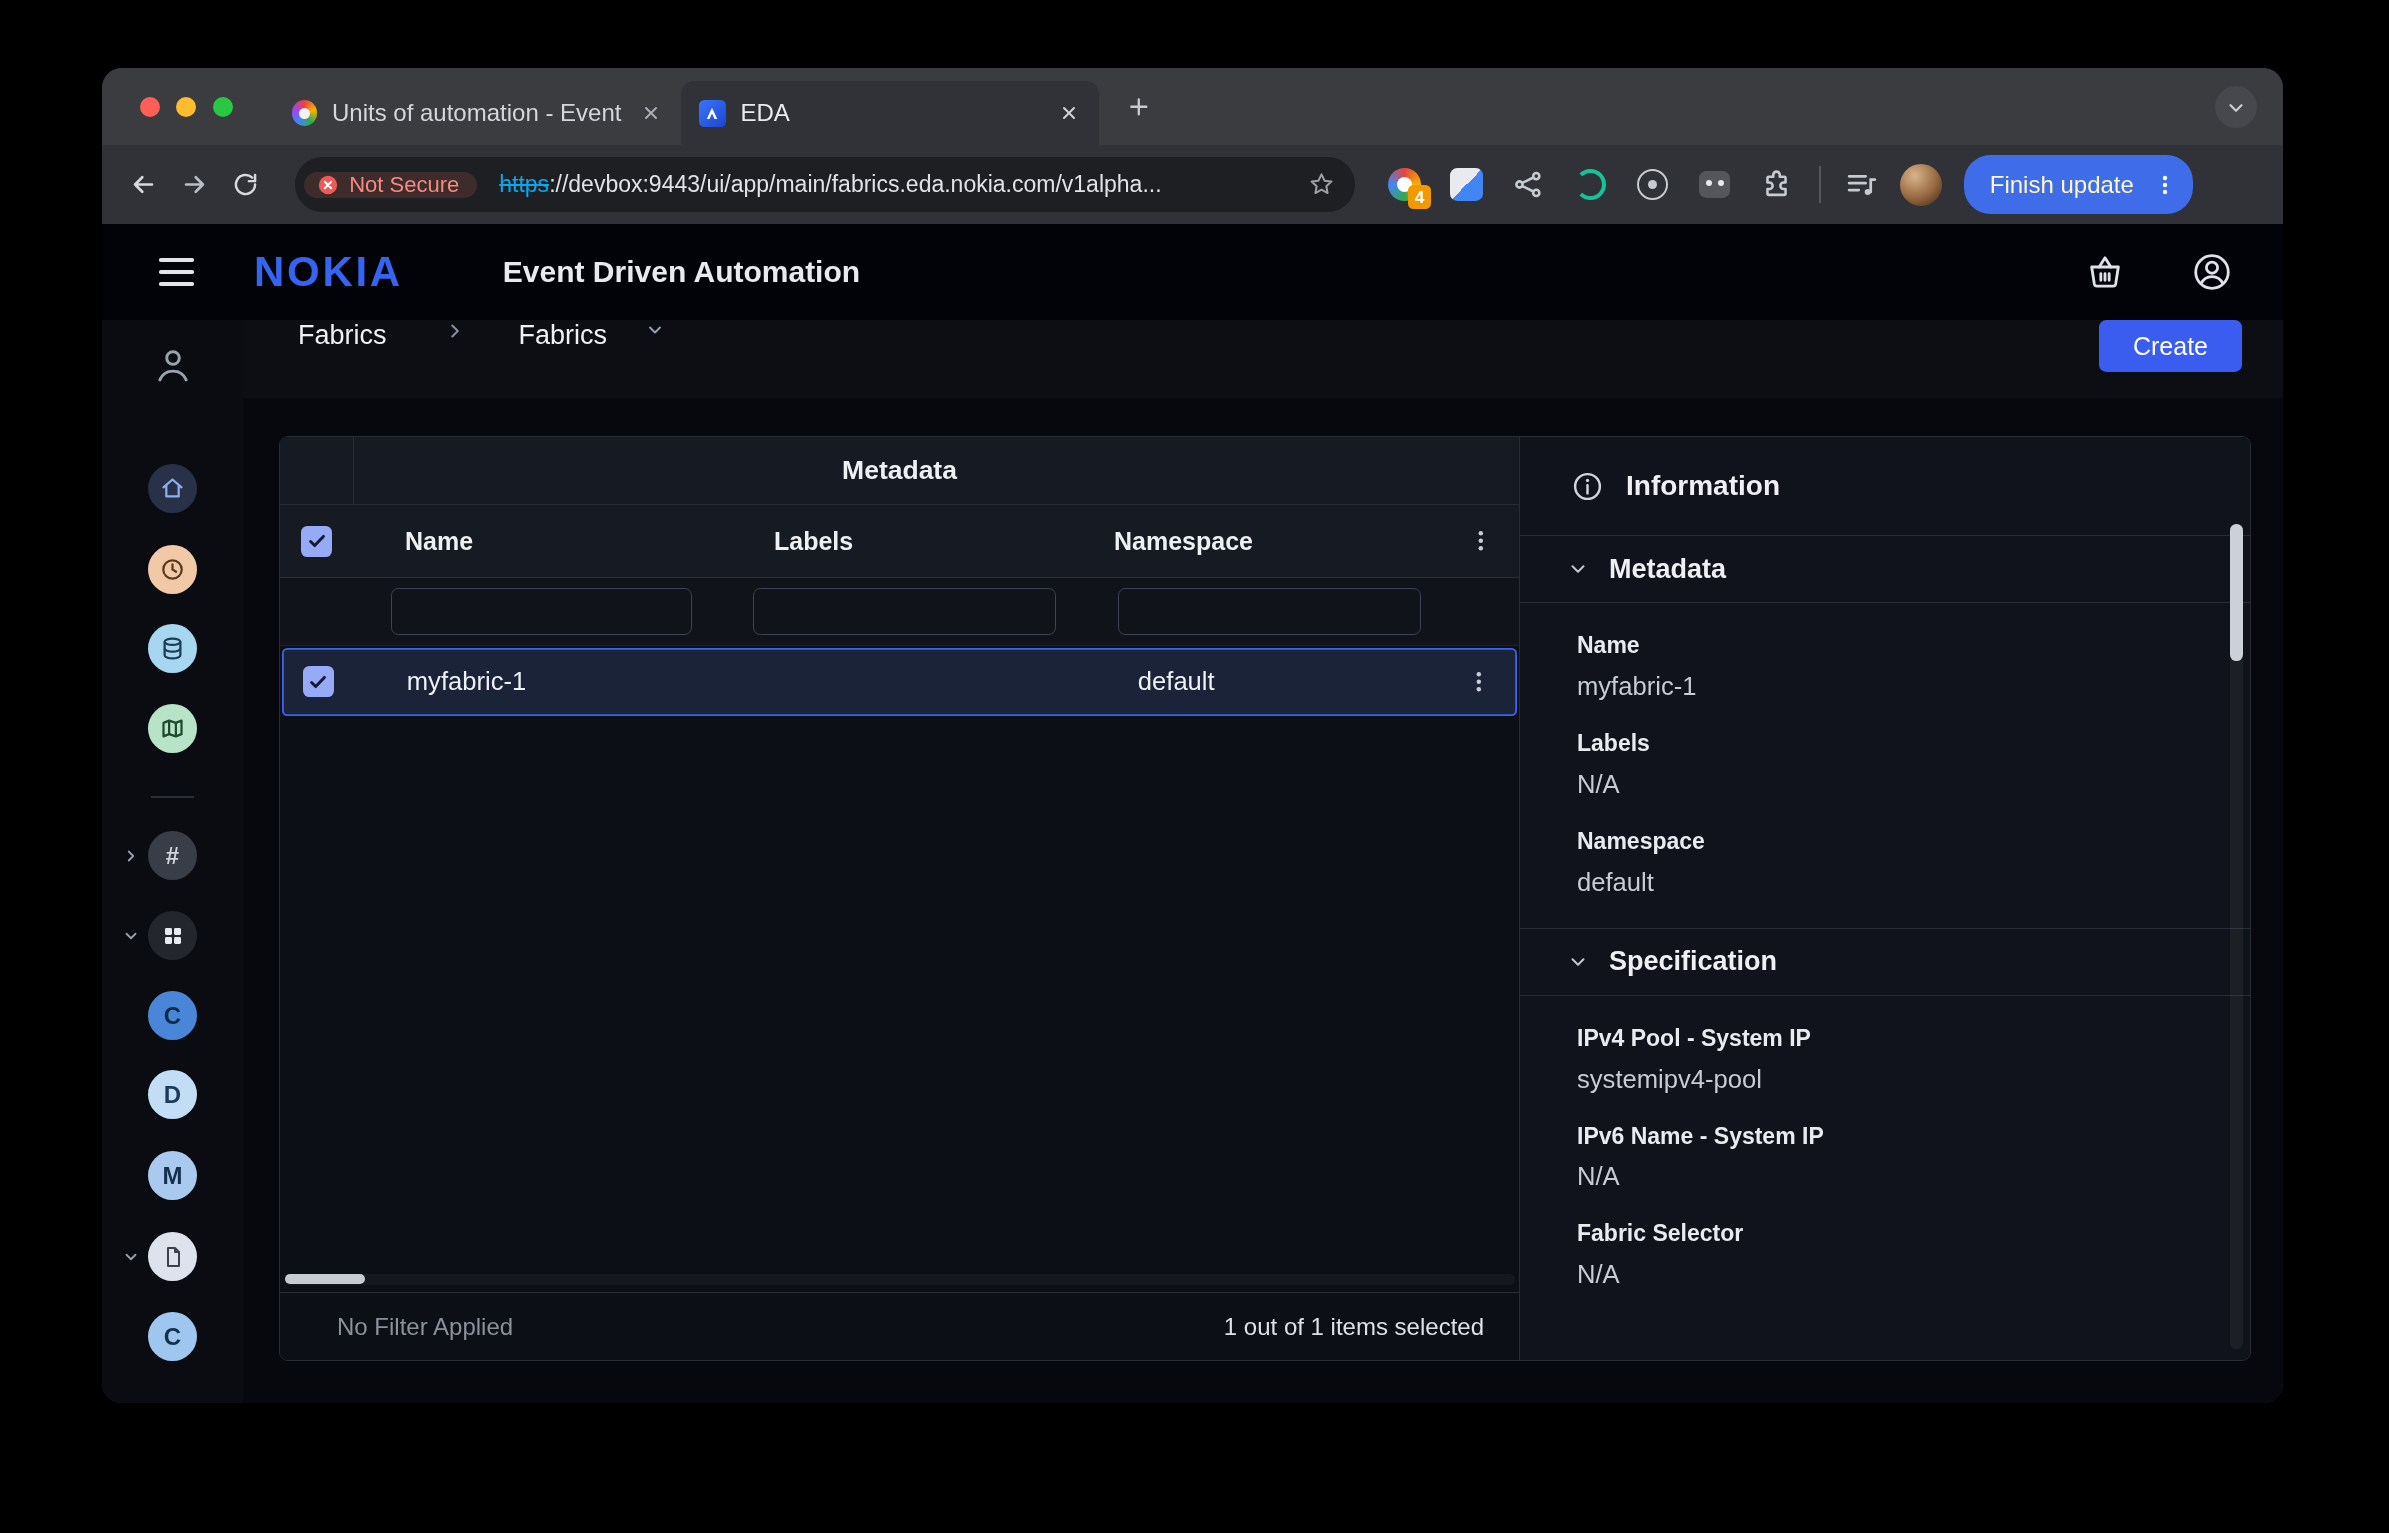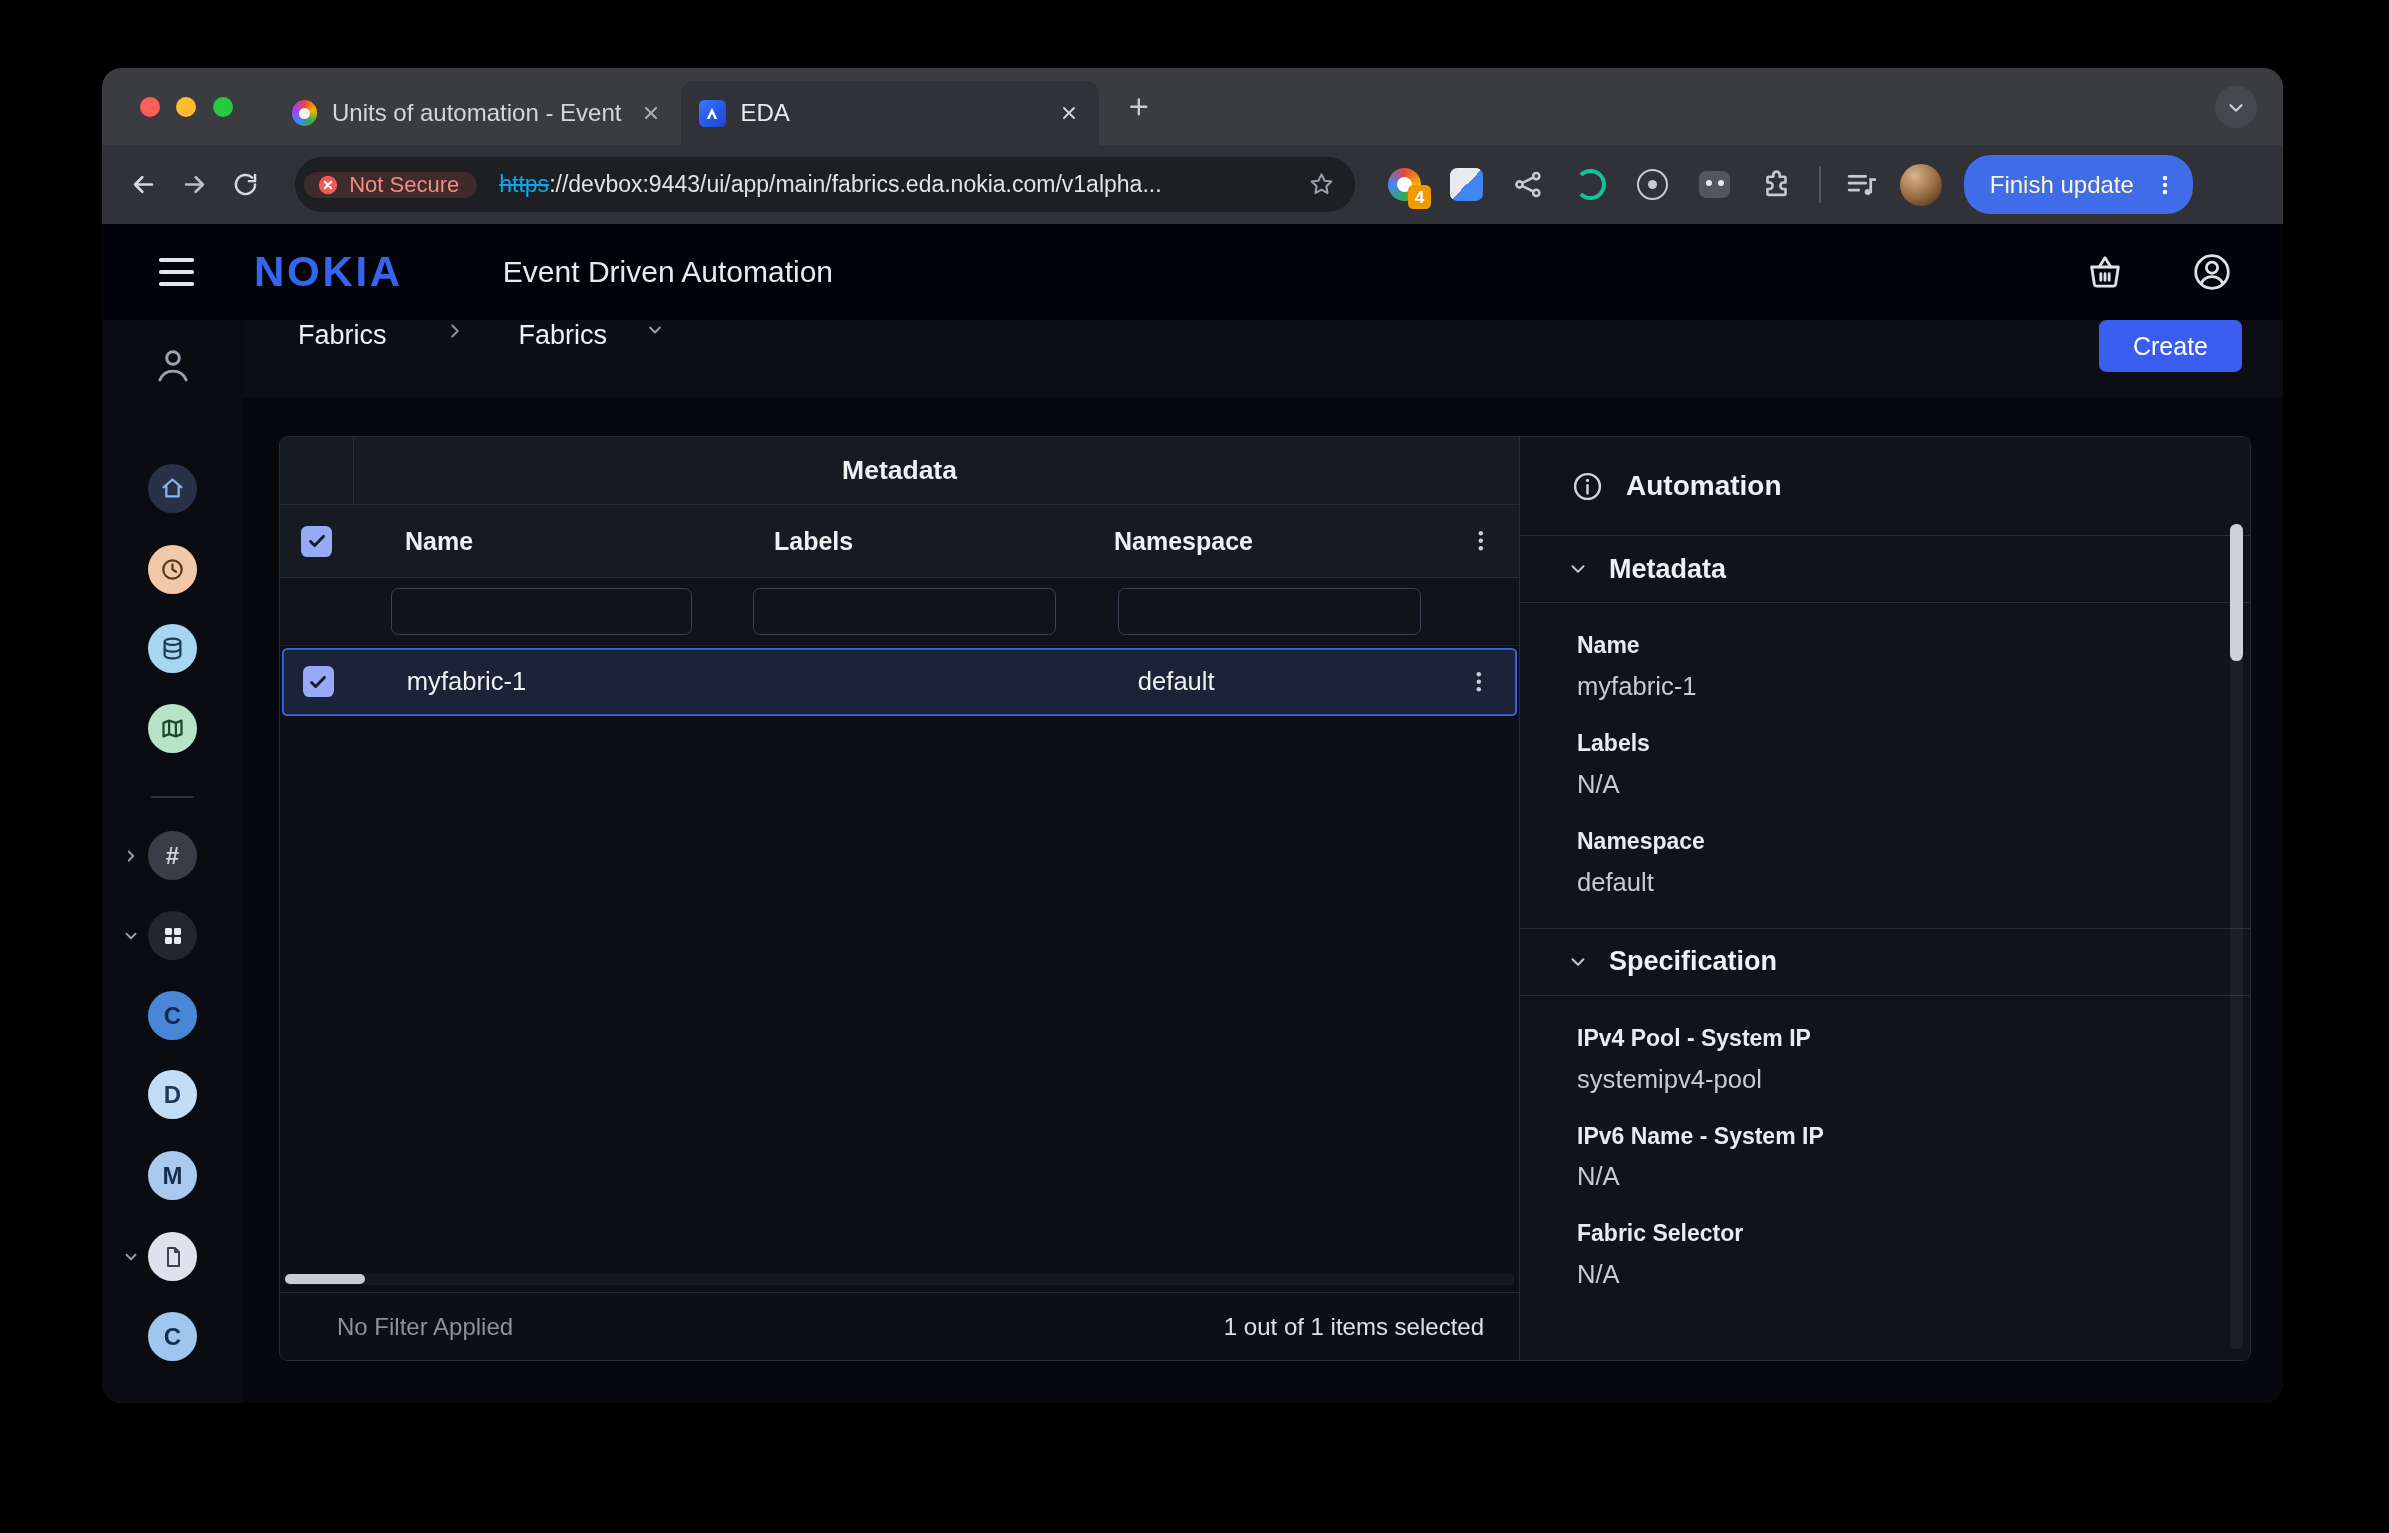--- a/index.html
+++ b/index.html
@@ -72,21 +72,21 @@
   .update-pill { height: 59px; border-radius: 26.5px; background: #3f6ce8; color: #fef9c3; display: flex;
     align-items: center; gap: 12.8px; padding: 0 9px 0 25.6px; font-size: 24px; font-weight: 500; }
   .pill-kebab { width: 37px; height: 37px; border-radius: 50%; display: flex; align-items: center;
     justify-content: center; color: #fff; }
 
   
   .app-header { height: 96px; flex: none; background: #010308; display: flex; align-items: center; padding: 0 50px 0 57px; }
   .hamburger { width: 35px; display: flex; flex-direction: column; gap: 8.2px; margin-right: 60px; }
   .hamburger span { height: 3.7px; border-radius: 1.8px; background: #e2e5ea; }
   .brand { font-size: 42px; font-weight: 700; letter-spacing: 2.7px; color: #3565f0; margin-right: 100px; }
-  .app-title { font-size: 30px; color: #e8eaef; font-weight: 400; }
+  .app-title { font-size: 30px; color: #e8eaef; font-weight: 700; }
   .hdr-right { margin-left: auto; display: flex; align-items: center; gap: 66px; color: #dfe3e9; }
 
   .app-body { flex: 1; display: flex; min-height: 0; }
 
   
   .sidenav { width: 141px; flex: none; background: #0a0c11; position: relative; }
   .snav-item { position: absolute; left: 0; width: 141px; display: flex; justify-content: center; }
   .snav-circle { width: 49px; height: 49px; border-radius: 50%; display: flex; align-items: center;
     justify-content: center; font-size: 24px; font-weight: 700; }
   .snav-divider { position: absolute; left: 49px; width: 43px; height: 1.8px; background: #2a2e36; }
@@ -528,21 +528,21 @@
 
             <div class="info-panel">
               <div class="ip-header">
                 <span style="display:flex;">
                   <svg width="33" height="33" viewBox="0 0 24 24" fill="none" stroke="currentColor" stroke-width="1.8" stroke-linecap="round">
                       <circle cx="12" cy="12" r="9"></circle>
                       <path d="M12 11v6"></path>
                       <circle cx="12" cy="7.6" r="1.2" fill="currentColor" stroke="none"></circle>
                     </svg>
                 </span>
-                <span class="ip-title">Automation</span>
+                <span class="ip-title">Information</span>
               </div>
 
               <div class="ip-sect-head">
                 <span style="display:flex;">
                   <svg width="22" height="22" viewBox="0 0 24 24" fill="none" stroke="currentColor" stroke-width="2.2" stroke-linecap="round" stroke-linejoin="round">
                       <path d="M6 9l6 6 6-6"></path>
                     </svg>
                 </span>
                 <span class="ip-sect-title">Metadata</span>
               </div>

